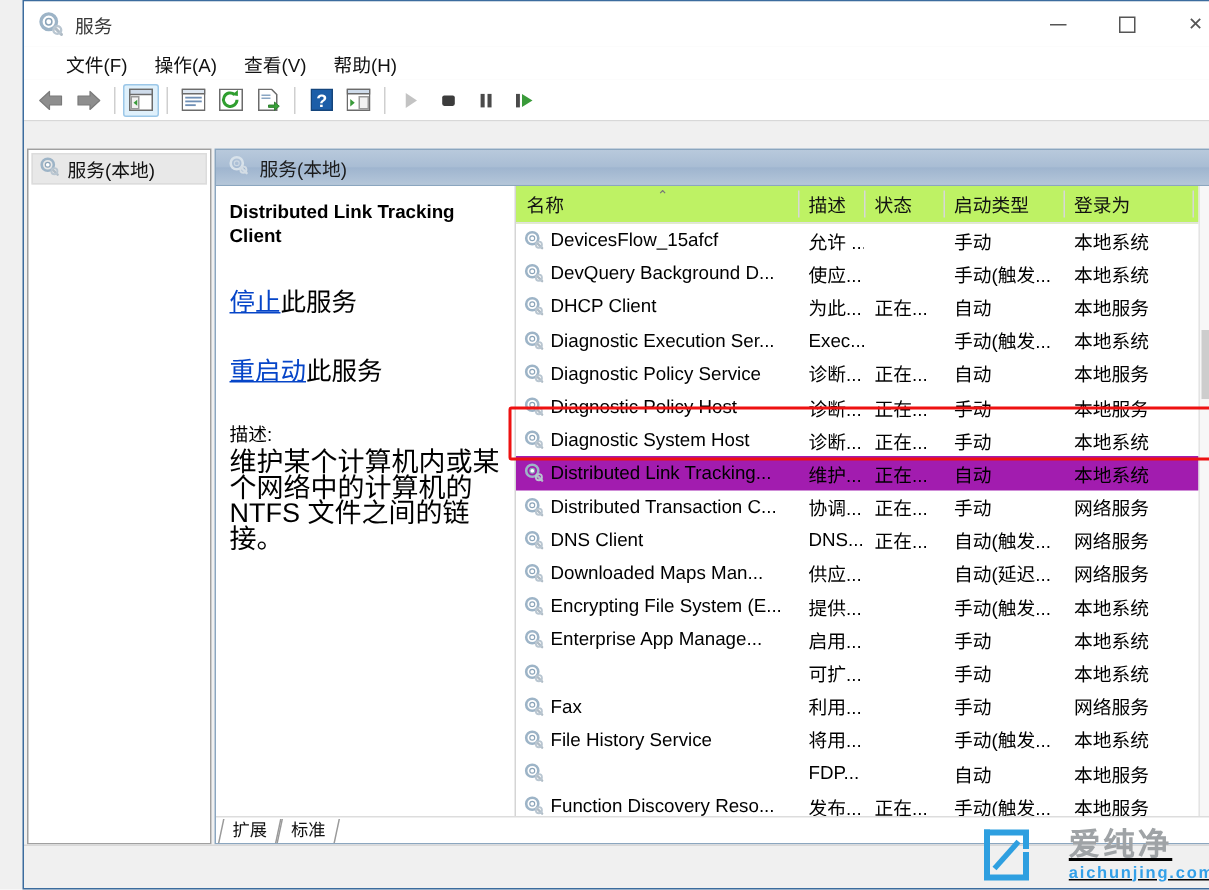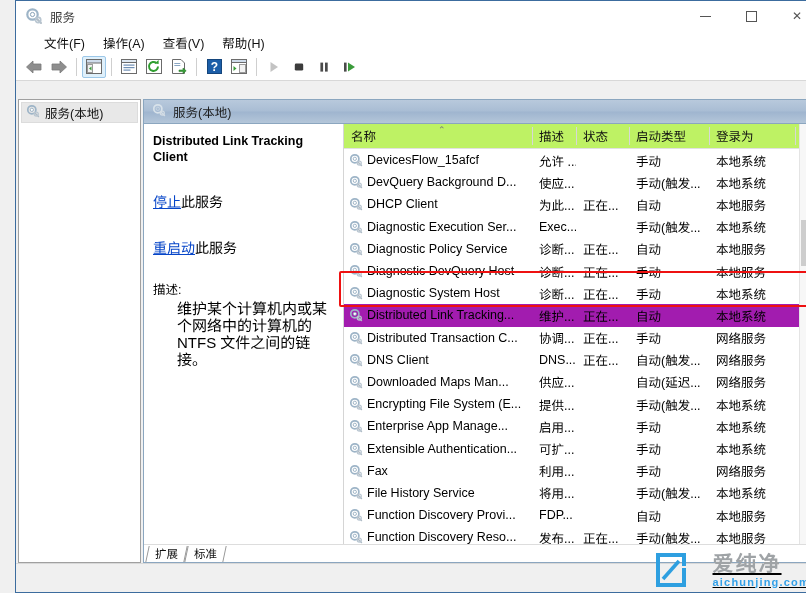--- a/index.html
+++ b/index.html
@@ -60,25 +60,25 @@
     border-bottom:1px solid #8ba6bf;
   }
   .pane-head .lbl{font-size:12.5px;margin-left:7px;color:#1c1c1c;}
   .pane-content{flex:1 1 auto;display:flex;min-height:0;background:#fff;}
   
   .detail{
     width:200px;flex:0 0 auto;padding:10px 8px 0 9px;box-sizing:border-box;
     border-right:1px solid #d5d5d5;
   }
   .detail h2{font-size:12.5px;font-weight:bold;margin:0 0 12px 0;line-height:1.25;}
-  .svc-link{font-size:14px;line-height:18px;color:#000;margin-top:28px;}
+  .svc-link{font-size:17px;line-height:18px;color:#000;margin-top:28px;}
   .svc-link a{color:#0645c8;text-decoration:underline;cursor:pointer;}
   .detail-gap{height:22px;}
   .desc-label{font-size:12.5px;margin-bottom:2px;}
-  .desc-text{font-size:15px;line-height:17px;margin-left:24px;}
+  .desc-text{font-size:18px;line-height:17px;}
   
   .listwrap{flex:1 1 auto;min-width:0;display:flex;flex-direction:column;position:relative;background:#fff;}
   .col-head{
     height:24px;flex:0 0 auto;display:flex;align-items:flex-end;
     background:#bef264;border-bottom:1px solid #e1e1e1;position:relative;
   }
   .ch{
     font-size:12.5px;color:#111;box-sizing:border-box;
     padding:0 0 3px 7px;height:24px;display:flex;align-items:flex-end;position:relative;
   }
@@ -410,21 +410,21 @@
               <div class="row">
                 <div class="cell name">
                   <span class="gear">
                     <svg width="14" height="14" viewBox="0 0 18 18">
                       <circle cx="7.5" cy="7.5" r="5.2" fill="none" stroke="#9db4c7" stroke-width="2.2"></circle>
                       <circle cx="7.5" cy="7.5" r="2.1" fill="#ffffff" stroke="#8aa3b8" stroke-width="1"></circle>
                       <path d="M11.5 11.5 L16 16" stroke="#b0bcc6" stroke-width="2" stroke-linecap="round"></path>
                       <circle cx="13.2" cy="13" r="2.6" fill="none" stroke="#b9c6d1" stroke-width="1.6"></circle>
                     </svg>
                   </span>
-                  <span class="txt">Diagnostic DevQuery Host</span>
+                  <span class="txt">Diagnostic Policy Host</span>
                 </div>
                 <div class="cell desc">诊断...</div>
                 <div class="cell state">正在...</div>
                 <div class="cell start">手动</div>
                 <div class="cell logon">本地服务</div>
               </div>
               <div class="row">
                 <div class="cell name">
                   <span class="gear">
                     <svg width="14" height="14" viewBox="0 0 18 18">
@@ -546,21 +546,20 @@
               <div class="row">
                 <div class="cell name">
                   <span class="gear">
                     <svg width="14" height="14" viewBox="0 0 18 18">
                       <circle cx="7.5" cy="7.5" r="5.2" fill="none" stroke="#9db4c7" stroke-width="2.2"></circle>
                       <circle cx="7.5" cy="7.5" r="2.1" fill="#ffffff" stroke="#8aa3b8" stroke-width="1"></circle>
                       <path d="M11.5 11.5 L16 16" stroke="#b0bcc6" stroke-width="2" stroke-linecap="round"></path>
                       <circle cx="13.2" cy="13" r="2.6" fill="none" stroke="#b9c6d1" stroke-width="1.6"></circle>
                     </svg>
                   </span>
-                  <span class="txt">Extensible Authentication...</span>
                 </div>
                 <div class="cell desc">可扩...</div>
                 <div class="cell state"></div>
                 <div class="cell start">手动</div>
                 <div class="cell logon">本地系统</div>
               </div>
               <div class="row">
                 <div class="cell name">
                   <span class="gear">
                     <svg width="14" height="14" viewBox="0 0 18 18">
@@ -597,21 +596,20 @@
               <div class="row">
                 <div class="cell name">
                   <span class="gear">
                     <svg width="14" height="14" viewBox="0 0 18 18">
                       <circle cx="7.5" cy="7.5" r="5.2" fill="none" stroke="#9db4c7" stroke-width="2.2"></circle>
                       <circle cx="7.5" cy="7.5" r="2.1" fill="#ffffff" stroke="#8aa3b8" stroke-width="1"></circle>
                       <path d="M11.5 11.5 L16 16" stroke="#b0bcc6" stroke-width="2" stroke-linecap="round"></path>
                       <circle cx="13.2" cy="13" r="2.6" fill="none" stroke="#b9c6d1" stroke-width="1.6"></circle>
                     </svg>
                   </span>
-                  <span class="txt">Function Discovery Provi...</span>
                 </div>
                 <div class="cell desc">FDP...</div>
                 <div class="cell state"></div>
                 <div class="cell start">自动</div>
                 <div class="cell logon">本地服务</div>
               </div>
               <div class="row">
                 <div class="cell name">
                   <span class="gear">
                     <svg width="14" height="14" viewBox="0 0 18 18">

